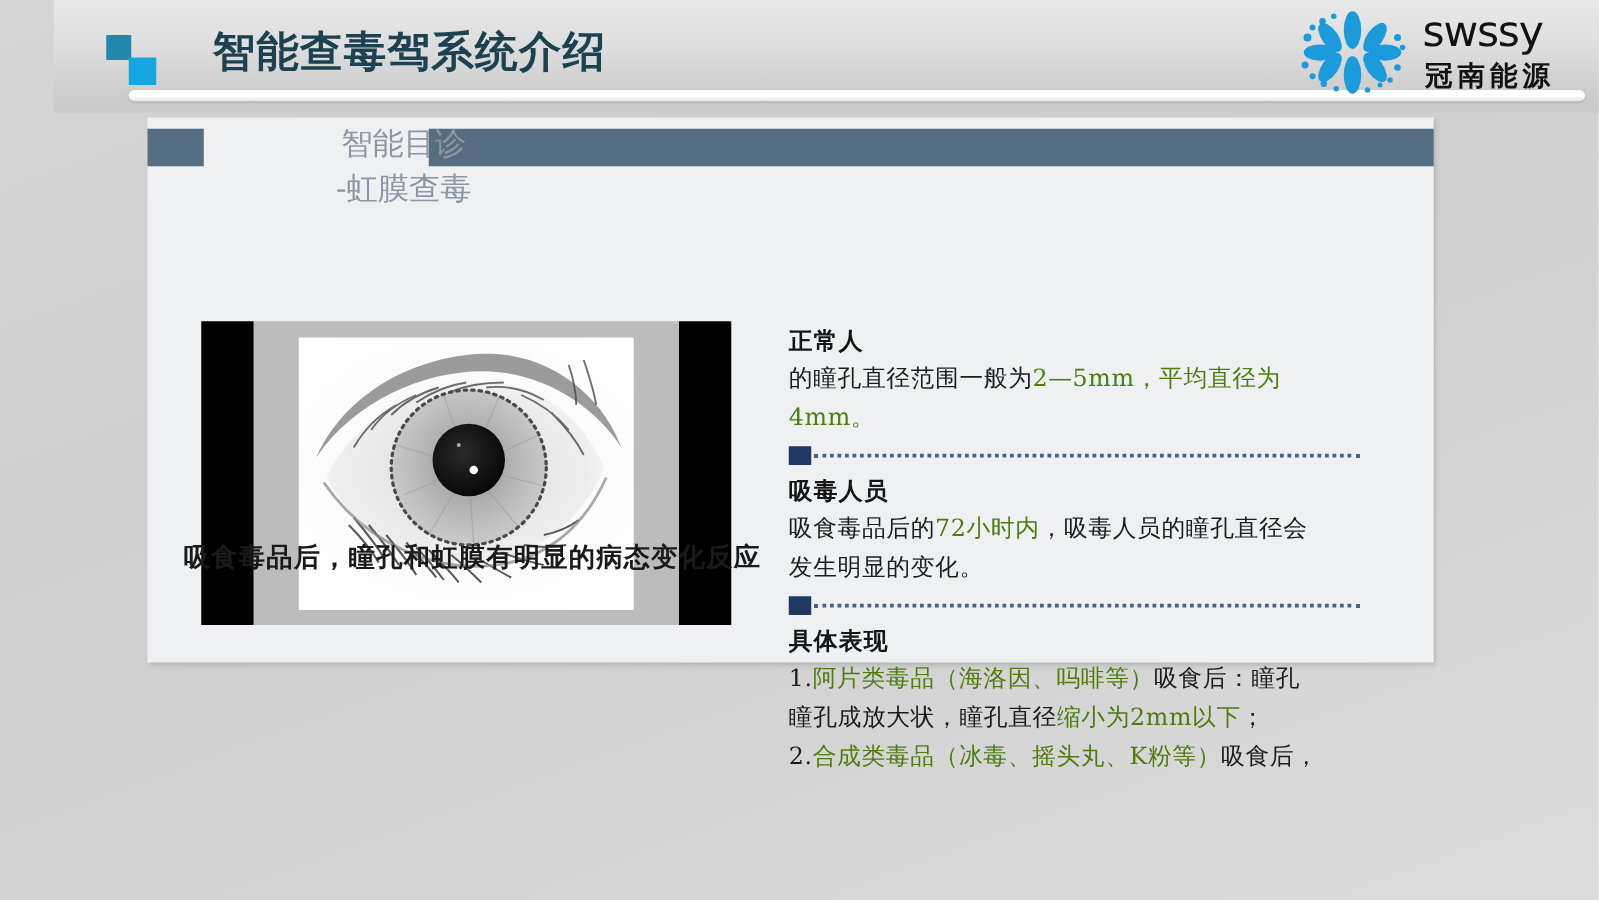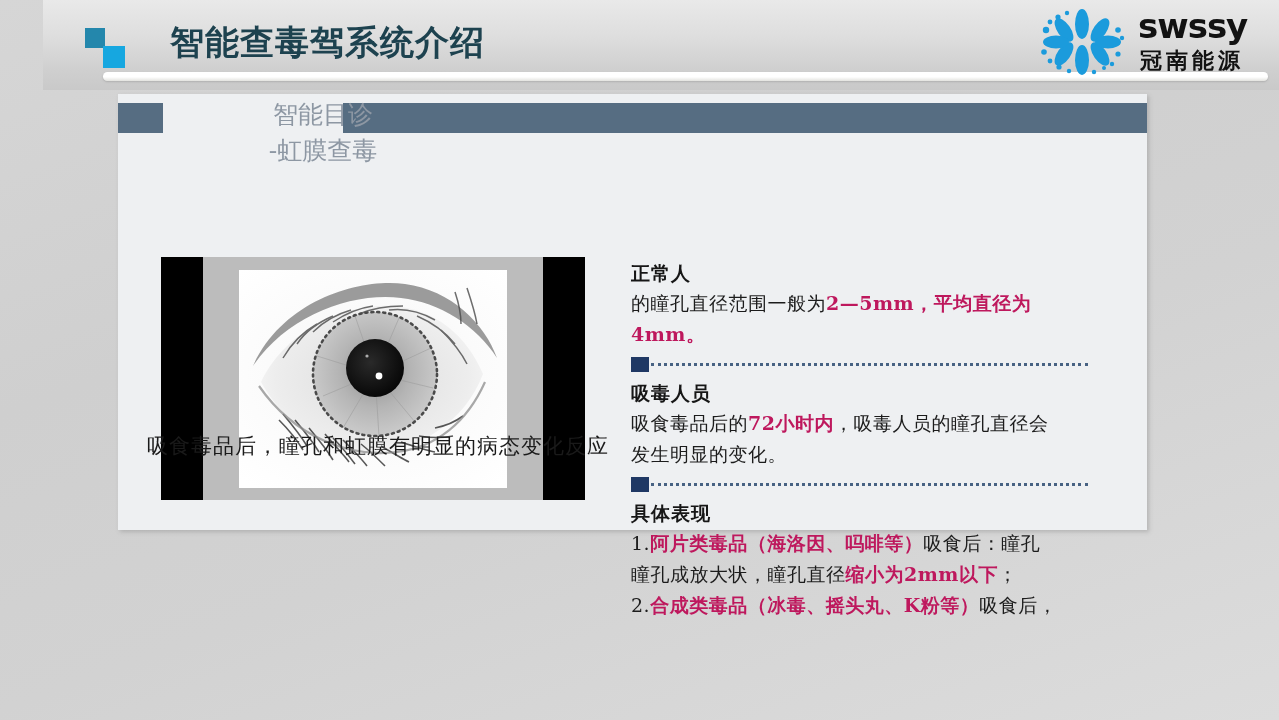--- a/index.html
+++ b/index.html
@@ -37,21 +37,21 @@
     background:linear-gradient(180deg,#ffffff 0%,#ffffff 55%,#e3e3df 100%);
     border-radius:5px;
     box-shadow:0 1px 2px rgba(120,120,120,.35);
   }
 
   
   .brand{position:absolute;right:28px;top:6px;width:260px;height:72px;}
   .brand .flower{position:absolute;left:0;top:2px;width:96px;height:68px;}
   .brand .wordmark{
     position:absolute;left:104px;top:2px;
-    font-size:34px;font-weight:bold;color:#121212;
+    font-size:34px;font-weight:normal;color:#121212;
     letter-spacing:-1px;line-height:36px;
     font-family:"DejaVu Sans","Liberation Sans",sans-serif;
   }
   .brand .cnname{
     position:absolute;left:106px;top:40px;
     font-size:22px;font-weight:bold;color:#121212;letter-spacing:4px;
     font-family:Liberation Mono, monospace;
   }
 
   
@@ -82,39 +82,39 @@
   .figure .matte{position:absolute;left:42px;top:0;width:340px;height:243px;background:#bcbcbc;}
   .figure .photo{
     position:absolute;left:78px;top:13px;width:268px;height:218px;
     background:radial-gradient(ellipse 72% 66% at 50% 48%,#f3f3f3 0%,#fbfbfb 55%,#ffffff 100%);
     overflow:hidden;
   }
   .figure svg{position:absolute;left:0;top:0;}
 
   .caption{
     position:absolute;left:20px;top:338px;width:480px;
-    font-size:21px;color:#1a1a1a;font-weight:normal;letter-spacing:1px;
+    font-size:21px;color:#1a1a1a;font-weight:bold;letter-spacing:1px;
     font-family:"DejaVu Serif","Liberation Serif",serif;
     text-align:center;white-space:nowrap;
   }
 
   
   .col{position:absolute;left:513px;top:164px;width:460px;}
 
   .blk-head{
     font-size:19px;font-weight:bold;color:#161616;
     font-family:"DejaVu Serif","Liberation Serif",serif;
     line-height:30px;letter-spacing:1px;
   }
   .blk-body{
     font-size:19px;color:#1c1c1c;
     font-family:"DejaVu Serif","Liberation Serif",serif;
     line-height:31px;letter-spacing:.5px;
   }
-  .hl{color:#be185d;font-weight:bold;}
+  .hl{color:#4d7c0f;font-weight:normal;}
 
   .sep{position:relative;height:22px;margin:4px 0 2px 0;}
   .sep .sq{position:absolute;left:0;top:3px;width:18px;height:15px;background:#1f3864;}
   .sep .dots{
     position:absolute;left:20px;top:9px;width:437px;height:0;
     border-top:3px dotted #2b4a70;opacity:.85;
   }
 </style>
 </head>
 <body>

